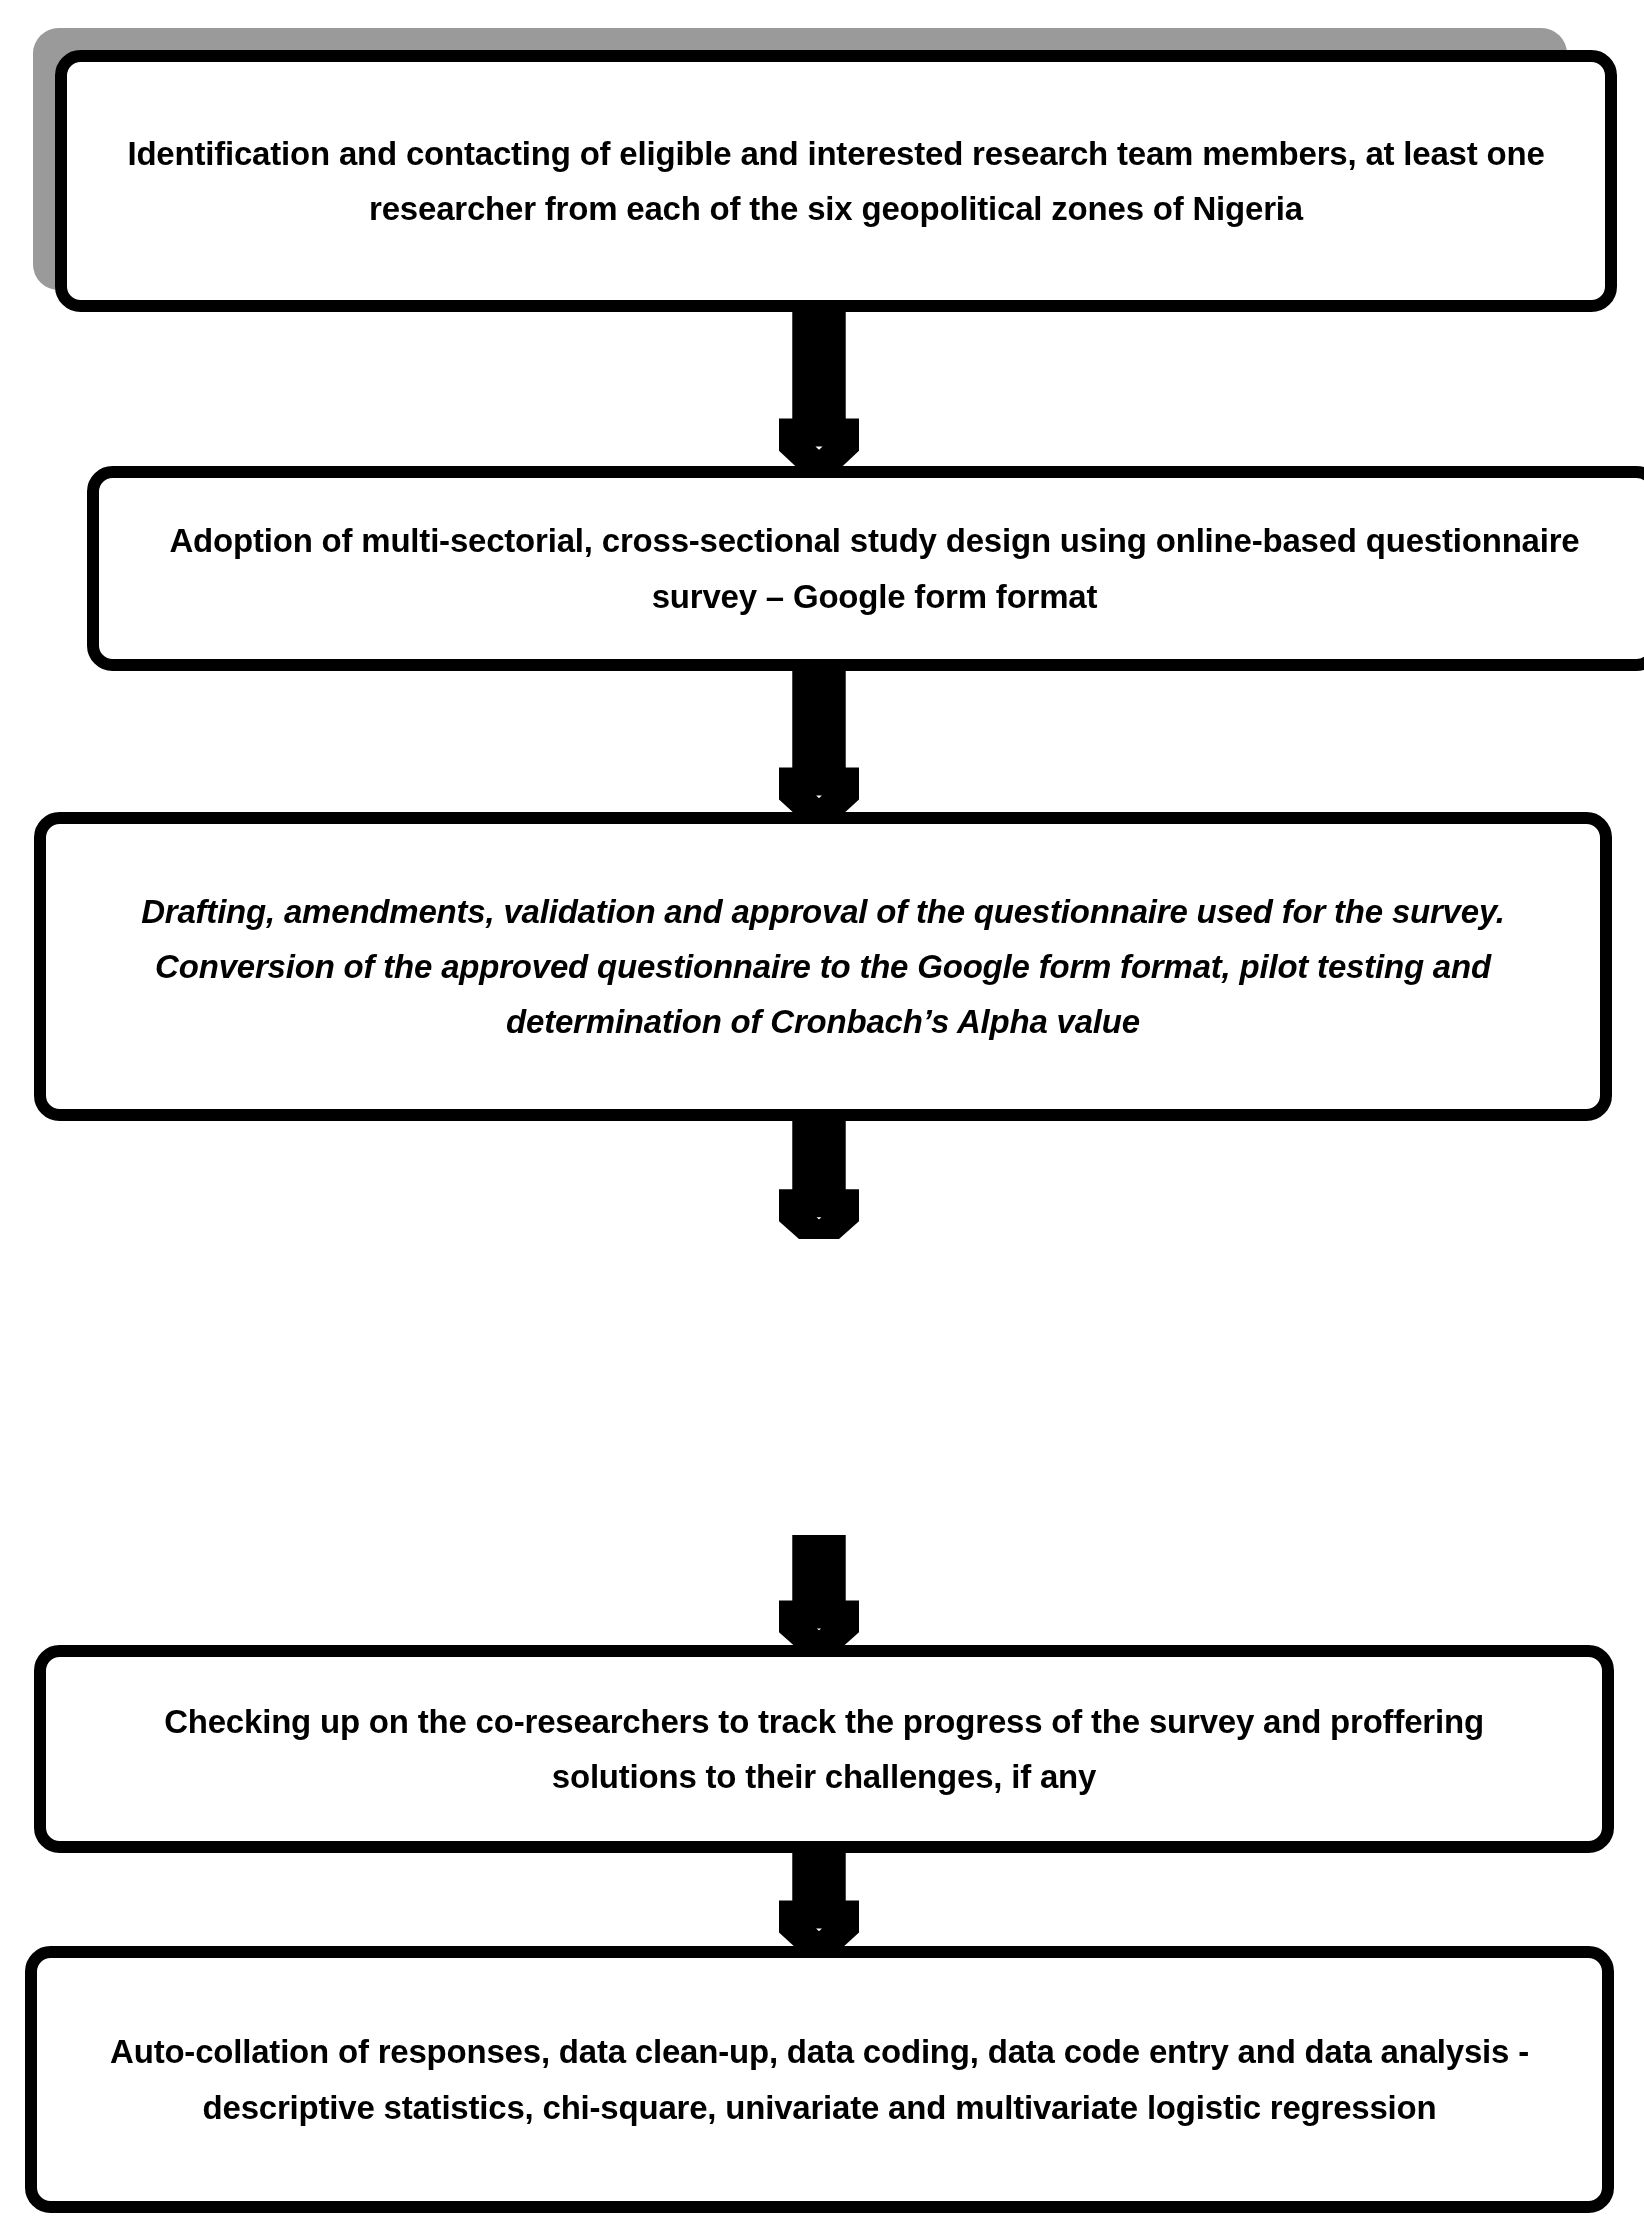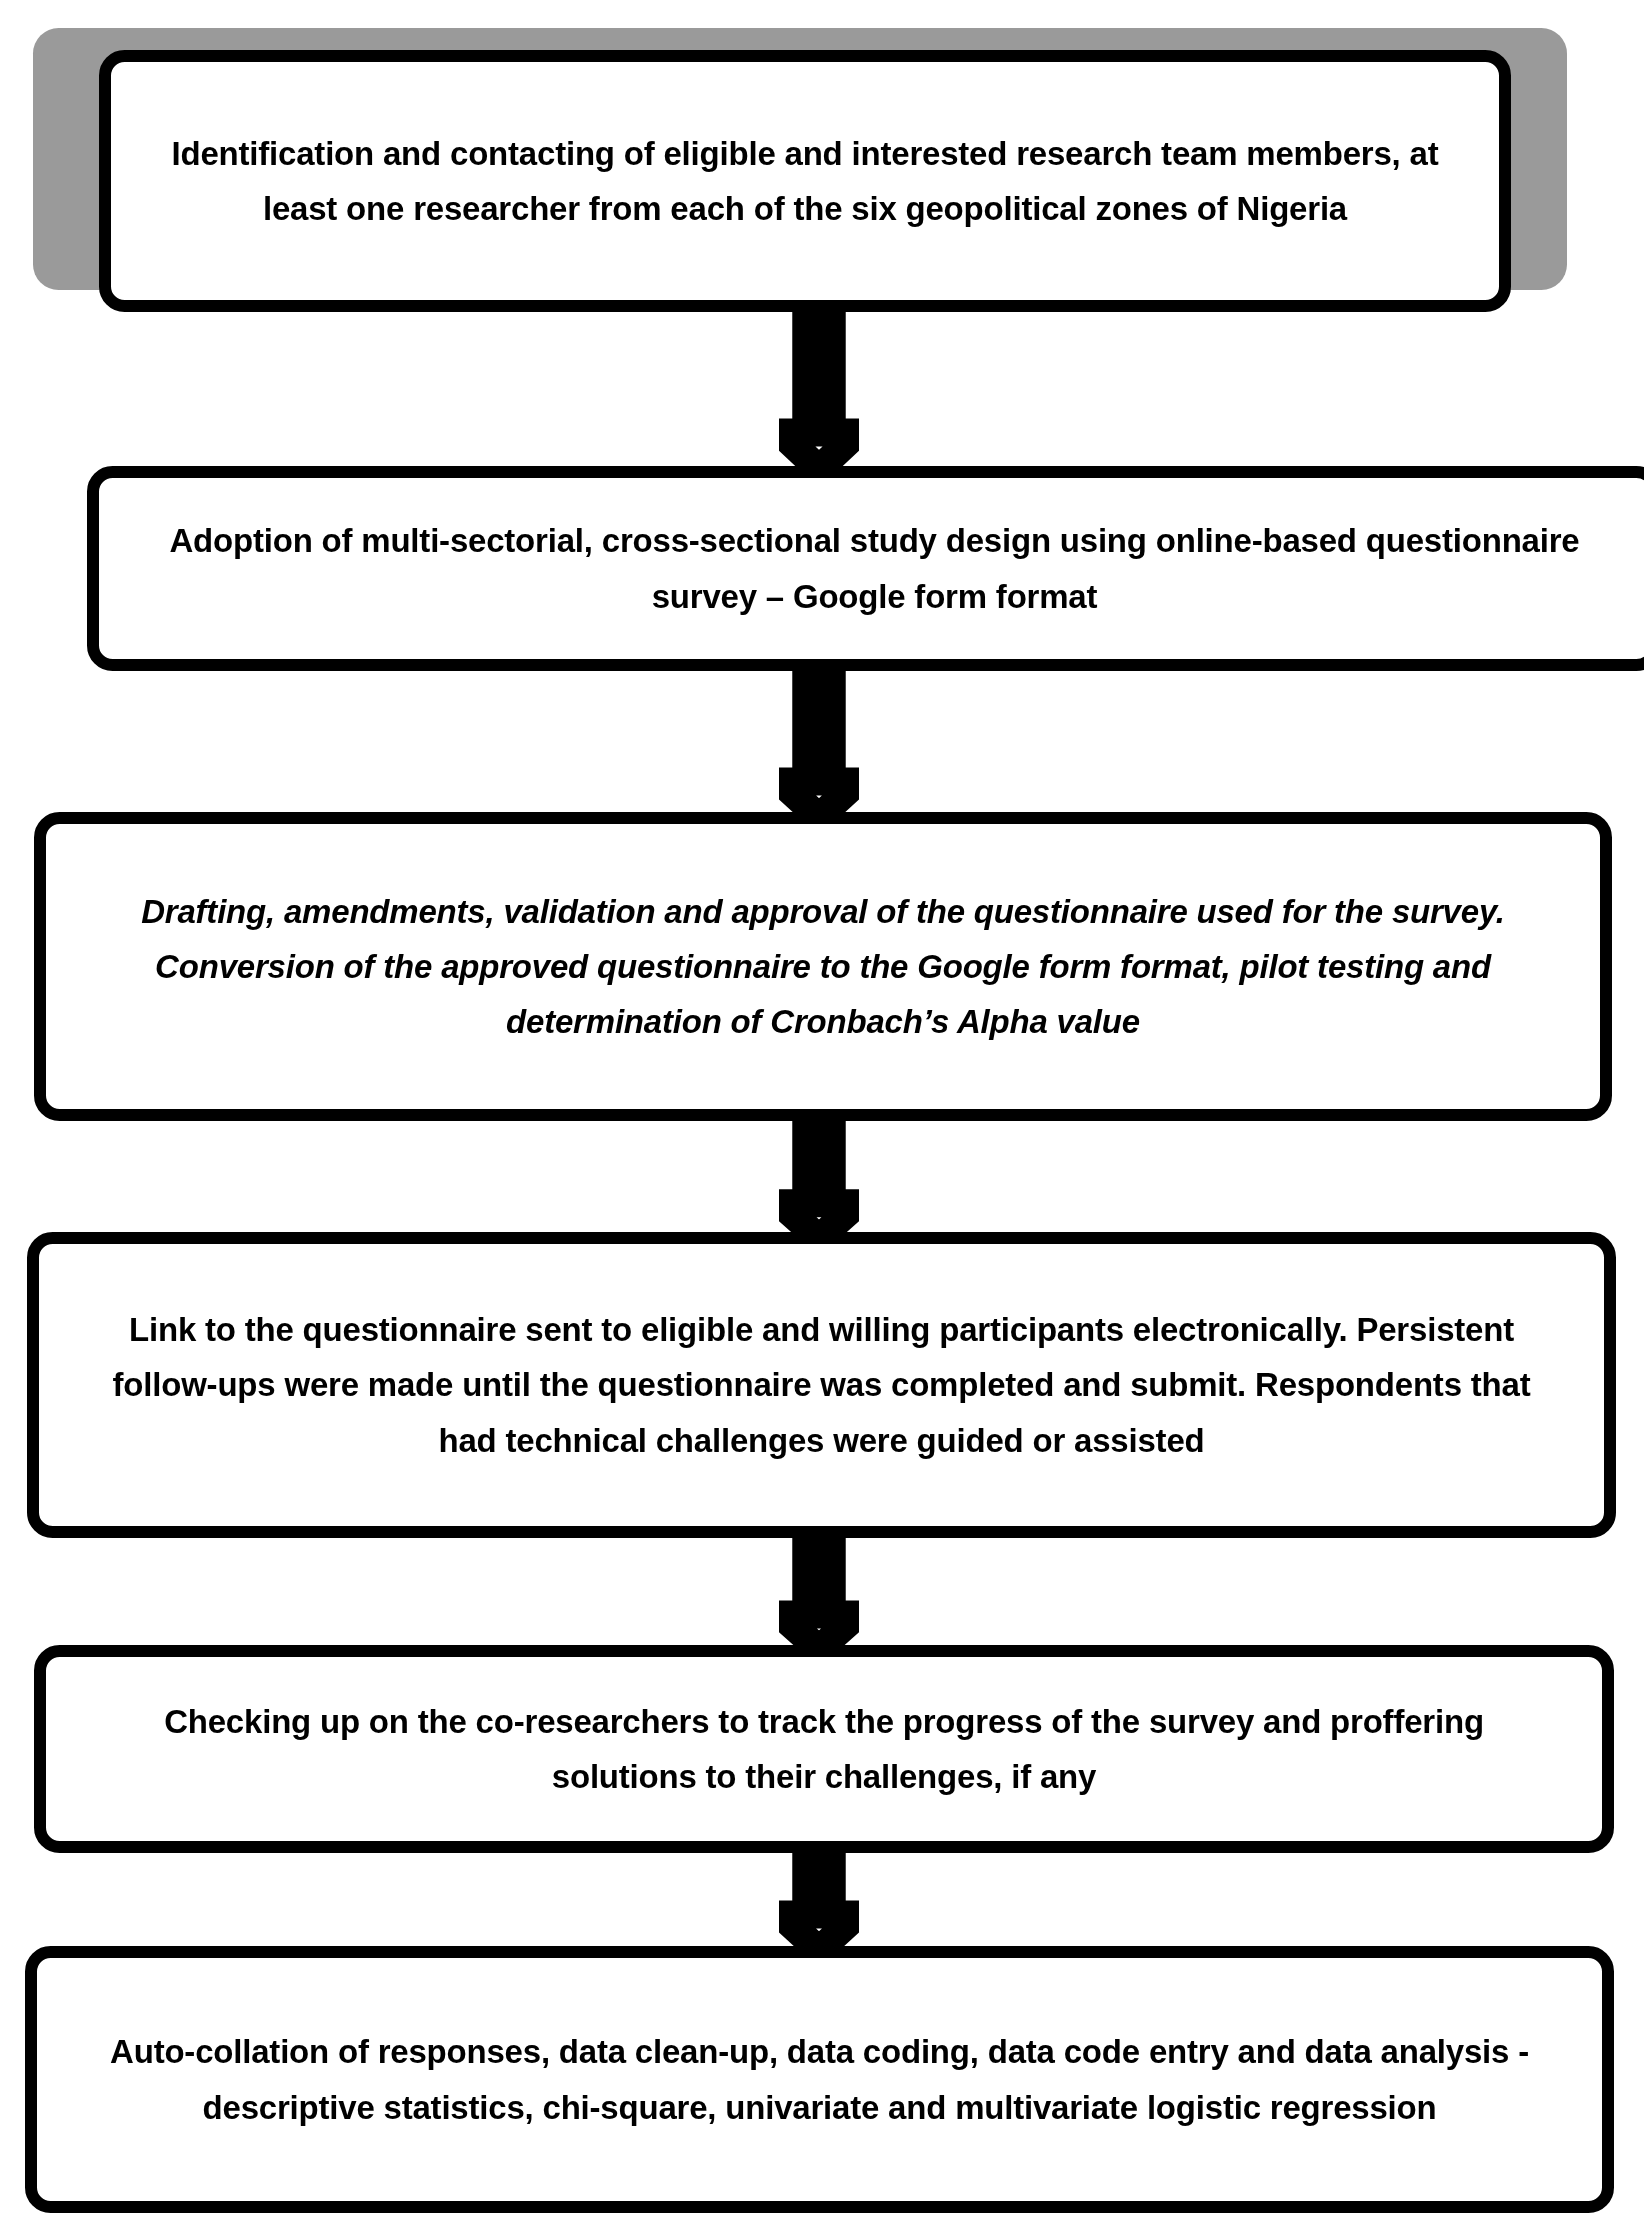--- a/index.html
+++ b/index.html
@@ -63,21 +63,21 @@
     height: 100%;
   }
 </style>
 </head>
 <body>
 
 <div id="canvas">
 
   <div class="node-shadow" style="left:33px; top:28px; width:1534px; height:262px;"></div>
 
-  <div class="node" style="left:55px; top:50px; width:1412px; height:262px;margin-left:44px;">
+  <div class="node" style="left:55px; top:50px; width:1562px; height:262px;">
     <span class="node-text">Identification and contacting of eligible and interested research team members, at least one researcher from each of the six geopolitical zones of Nigeria</span>
   </div>
 
   <div class="connector" style="left:779px; top:309px; width:80px; height:161px;">
     <svg viewBox="0 0 176 352" preserveAspectRatio="none">
       <path d="M 60 0 L 116 0 L 116 270 L 174 270 L 88 350 L 2 270 L 60 270 Z" fill="#ffffff" stroke="#000000" stroke-width="28" stroke-linejoin="miter" vector-effect="non-scaling-stroke"></path>
     </svg>
   </div>
 
   <div class="node" style="left:43px; top:466px; width:1575px; height:205px;margin-left:44px;">
@@ -93,23 +93,20 @@
   <div class="node" style="left:34px; top:812px; width:1578px; height:309px;font-style:italic;">
     <span class="node-text">Drafting, amendments, validation and approval of the questionnaire used for the survey. Conversion of the approved questionnaire to the Google form format, pilot testing and determination of Cronbach’s Alpha value</span>
   </div>
 
   <div class="connector" style="left:779px; top:1118px; width:80px; height:121px;">
     <svg viewBox="0 0 176 264" preserveAspectRatio="none">
       <path d="M 60 0 L 116 0 L 116 186 L 174 186 L 88 262 L 2 186 L 60 186 Z" fill="#ffffff" stroke="#000000" stroke-width="28" stroke-linejoin="miter" vector-effect="non-scaling-stroke"></path>
     </svg>
   </div>
 
-  <div class="node" style="left:27.4px; top:1232px; width:1589px; height:306px;">
-    <span class="node-text">Link to the questionnaire sent to eligible and willing participants electronically. Persistent follow-ups were made until the questionnaire was completed and submit. Respondents that had technical challenges were guided or assisted</span>
-  </div>
 
   <div class="connector" style="left:779px; top:1535px; width:80px; height:115px;">
     <svg viewBox="0 0 176 252" preserveAspectRatio="none">
       <path d="M 60 0 L 116 0 L 116 174 L 174 174 L 88 250 L 2 174 L 60 174 Z" fill="#ffffff" stroke="#000000" stroke-width="28" stroke-linejoin="miter" vector-effect="non-scaling-stroke"></path>
     </svg>
   </div>
 
   <div class="node" style="left:34px; top:1645px; width:1580px; height:208px;">
     <span class="node-text">Checking up on the co-researchers to track the progress of the survey and proffering solutions to their challenges, if any</span>
   </div>

